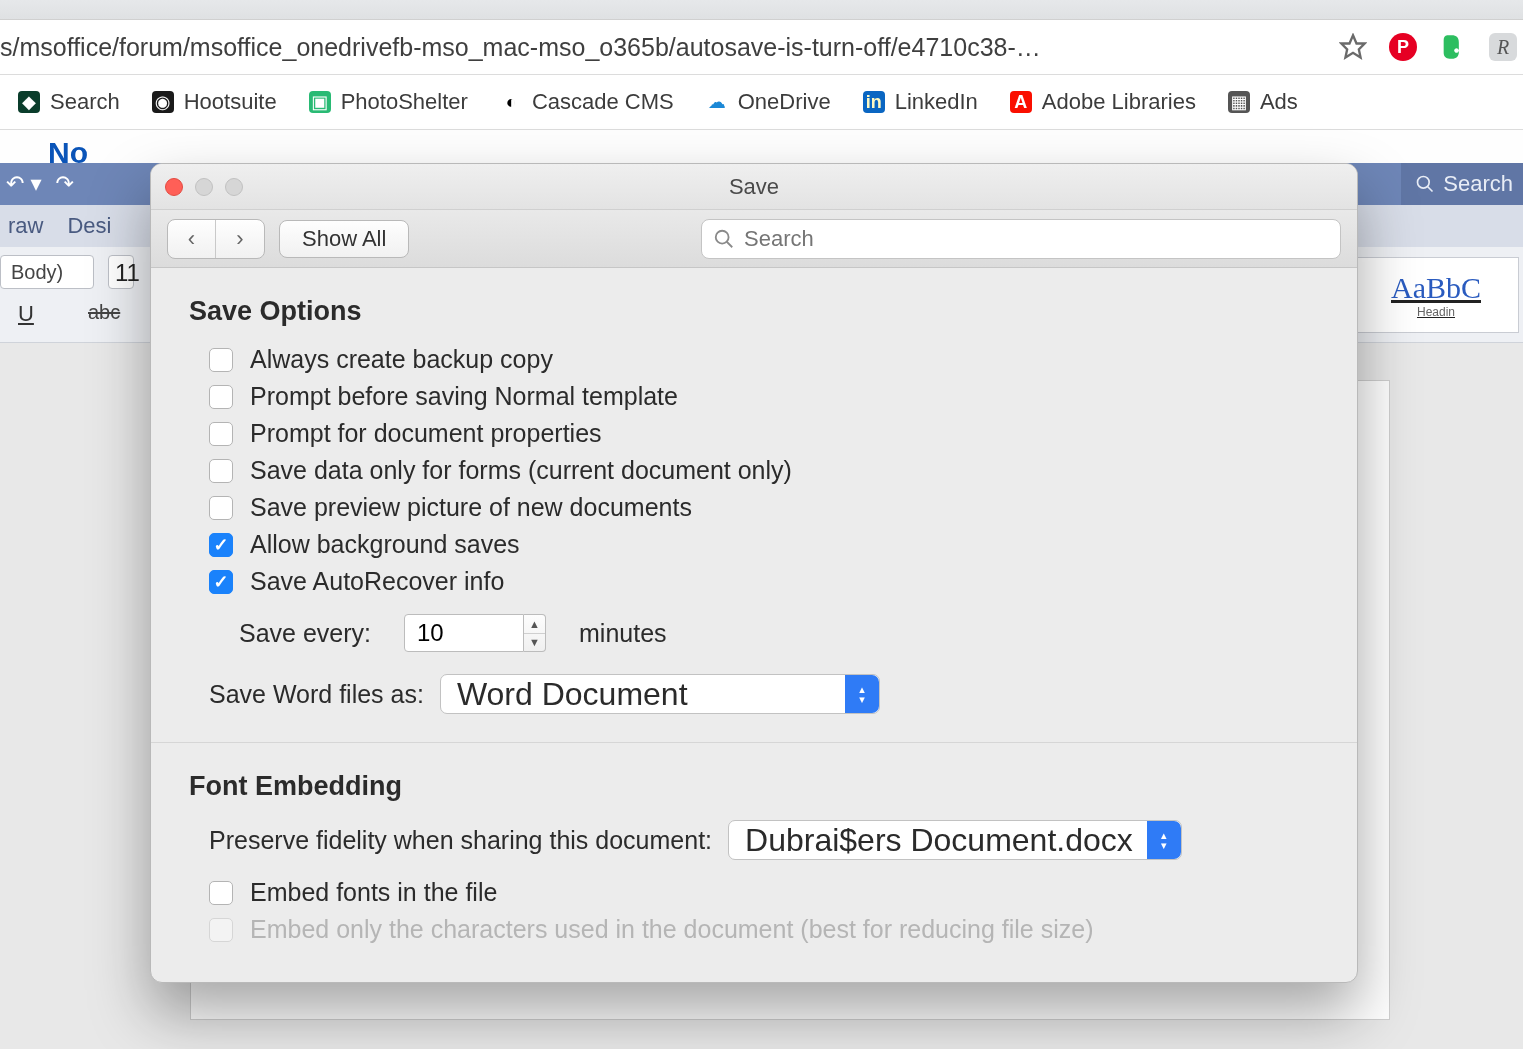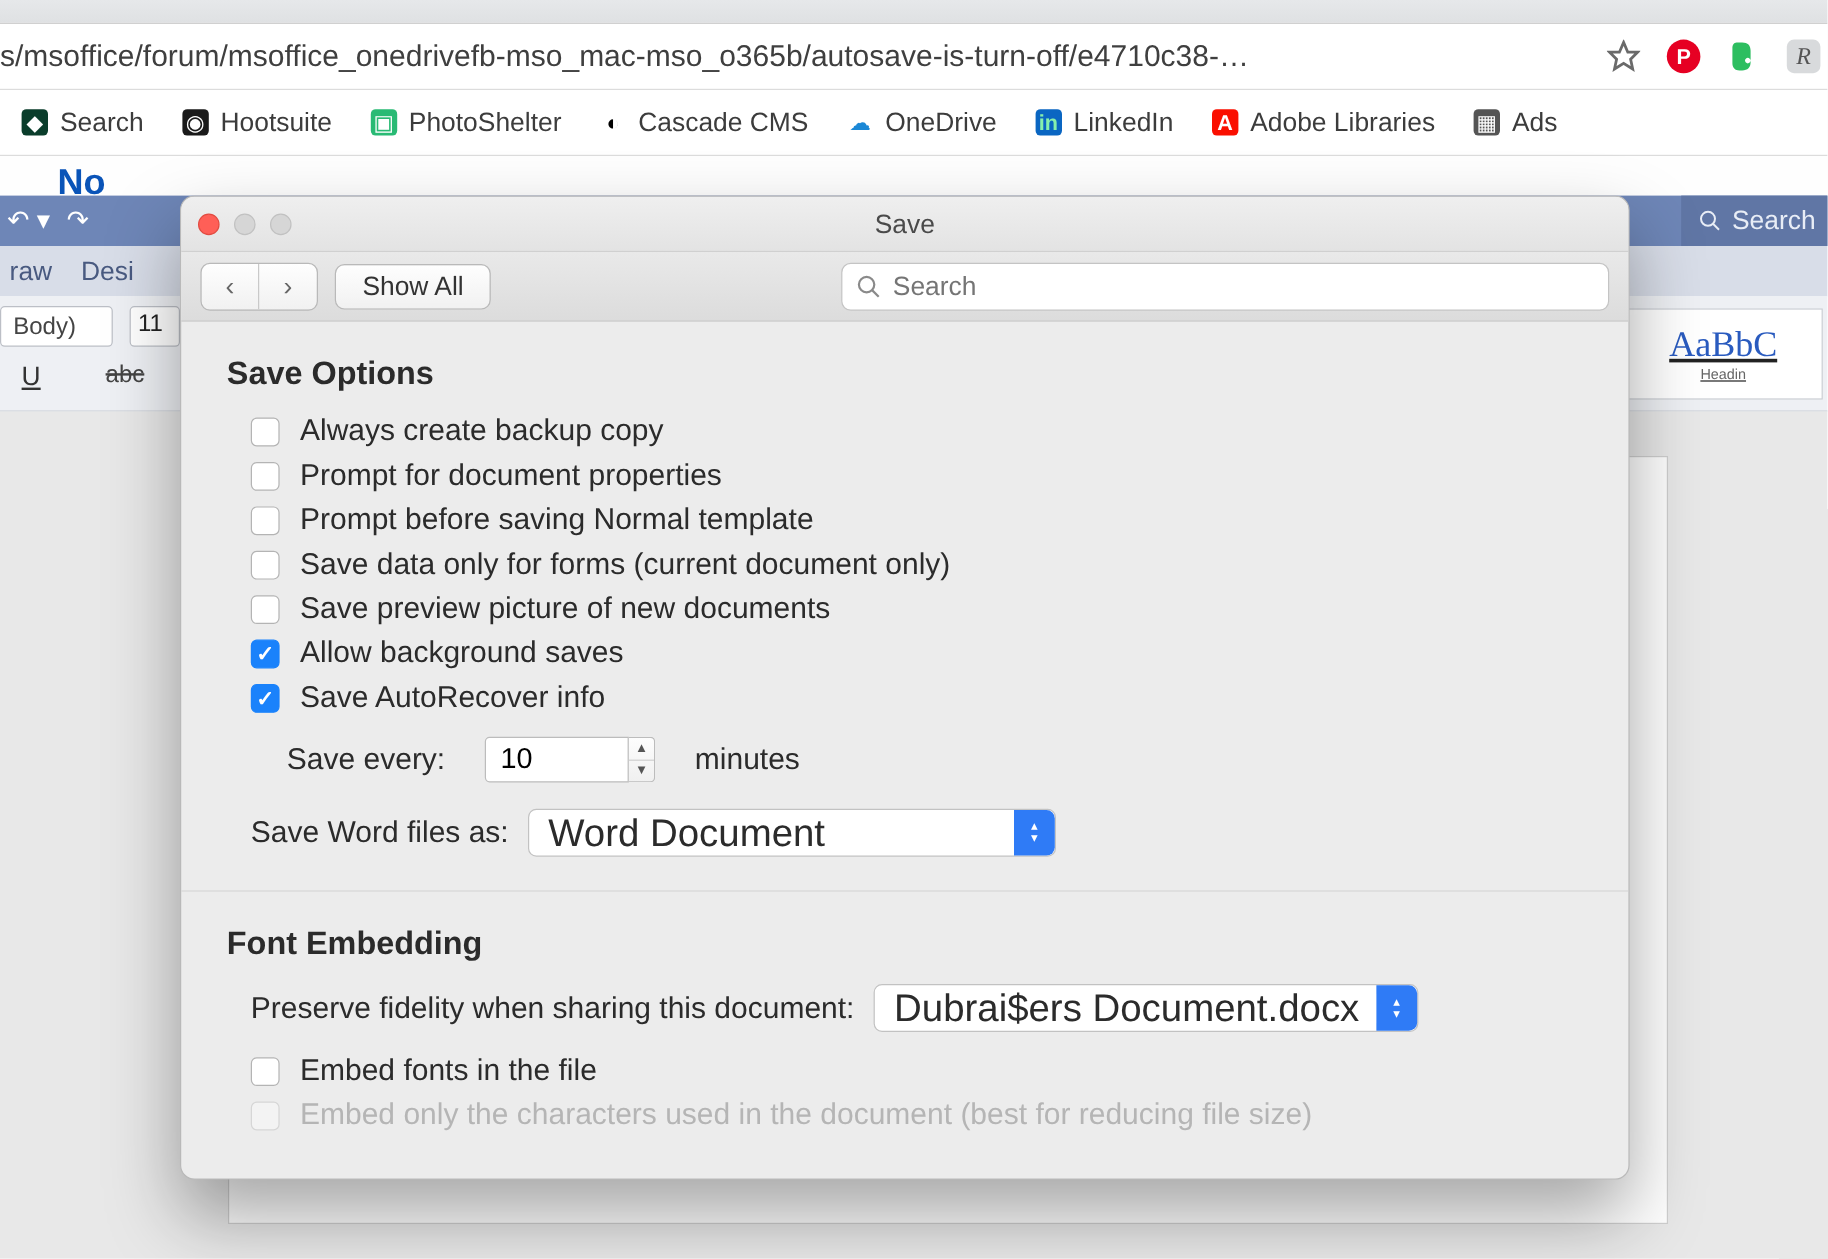--- a/index.html
+++ b/index.html
@@ -170,24 +170,24 @@
     border:1px solid #bcbfc6;
     background:#fff;
     font-size:20px;
     color:#444;
     padding:0 30px 0 10px;
     border-radius:4px;
   }
   .ribbon-size-box {
     position:absolute;
     left:108px; top:8px;
-    height:34px;width:42px;
+    height:34px;width:26px;
     border:1px solid #bcbfc6;
     background:#fff;
-    font-size:20px;
+    font-size:24px;
     padding:3px 0 0 6px;
     border-radius:4px;
   }
   .ribbon-u {
     position:absolute;
     left:18px; top:54px;
     font-size:22px; text-decoration: underline;
     color:#333;
   }
   .ribbon-strike {
@@ -396,21 +396,21 @@
   </div>
   <div class="bookmark">
     <span class="bk-icon" style="color:#000;">◐</span>
     <span>Cascade CMS</span>
   </div>
   <div class="bookmark">
     <span class="bk-icon" style="color:#1b88d6;">☁</span>
     <span>OneDrive</span>
   </div>
   <div class="bookmark">
-    <span class="bk-icon" style="background:#0a66c2;color:#86efac;font-weight:700;">in</span>
+    <span class="bk-icon" style="background:#0a66c2;color:#fef9c3;font-weight:700;">in</span>
     <span>LinkedIn</span>
   </div>
   <div class="bookmark">
     <span class="bk-icon" style="background:#fa0f00;color:#fff;font-weight:700;">A</span>
     <span>Adobe Libraries</span>
   </div>
   <div class="bookmark">
     <span class="bk-icon" style="background:#555;color:#fff;">▦</span>
     <span>Ads</span>
   </div>
@@ -481,25 +481,25 @@
 
   <div class="prefs-body">
     <div class="section-h">Save Options</div>
     <div class="opt-list" id="opt-list">
         <div class="chk-row">
           <span class="chk"></span>
           <span class="row-label">Always create backup copy</span>
         </div>
         <div class="chk-row">
           <span class="chk"></span>
+          <span class="row-label">Prompt before saving Normal template</span>
+        </div>
+        <div class="chk-row">
+          <span class="chk"></span>
           <span class="row-label">Prompt for document properties</span>
-        </div>
-        <div class="chk-row">
-          <span class="chk"></span>
-          <span class="row-label">Prompt before saving Normal template</span>
         </div>
         <div class="chk-row">
           <span class="chk"></span>
           <span class="row-label">Save data only for forms (current document only)</span>
         </div>
         <div class="chk-row">
           <span class="chk"></span>
           <span class="row-label">Save preview picture of new documents</span>
         </div>
         <div class="chk-row">

